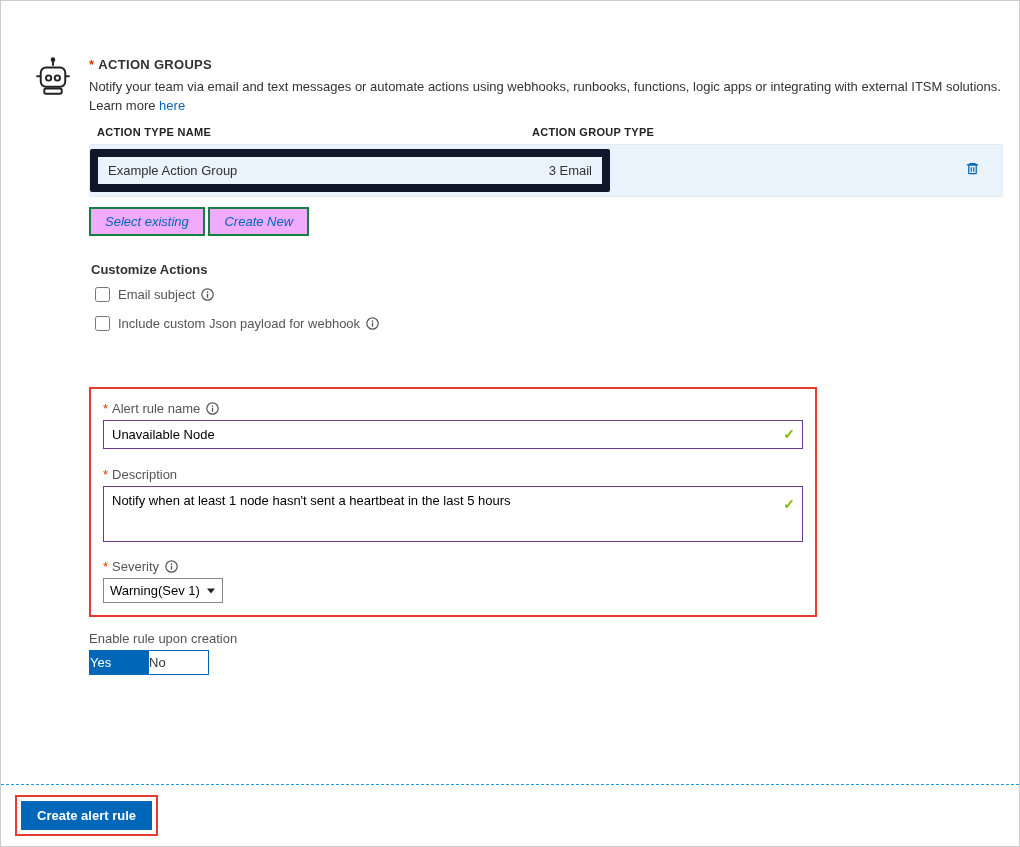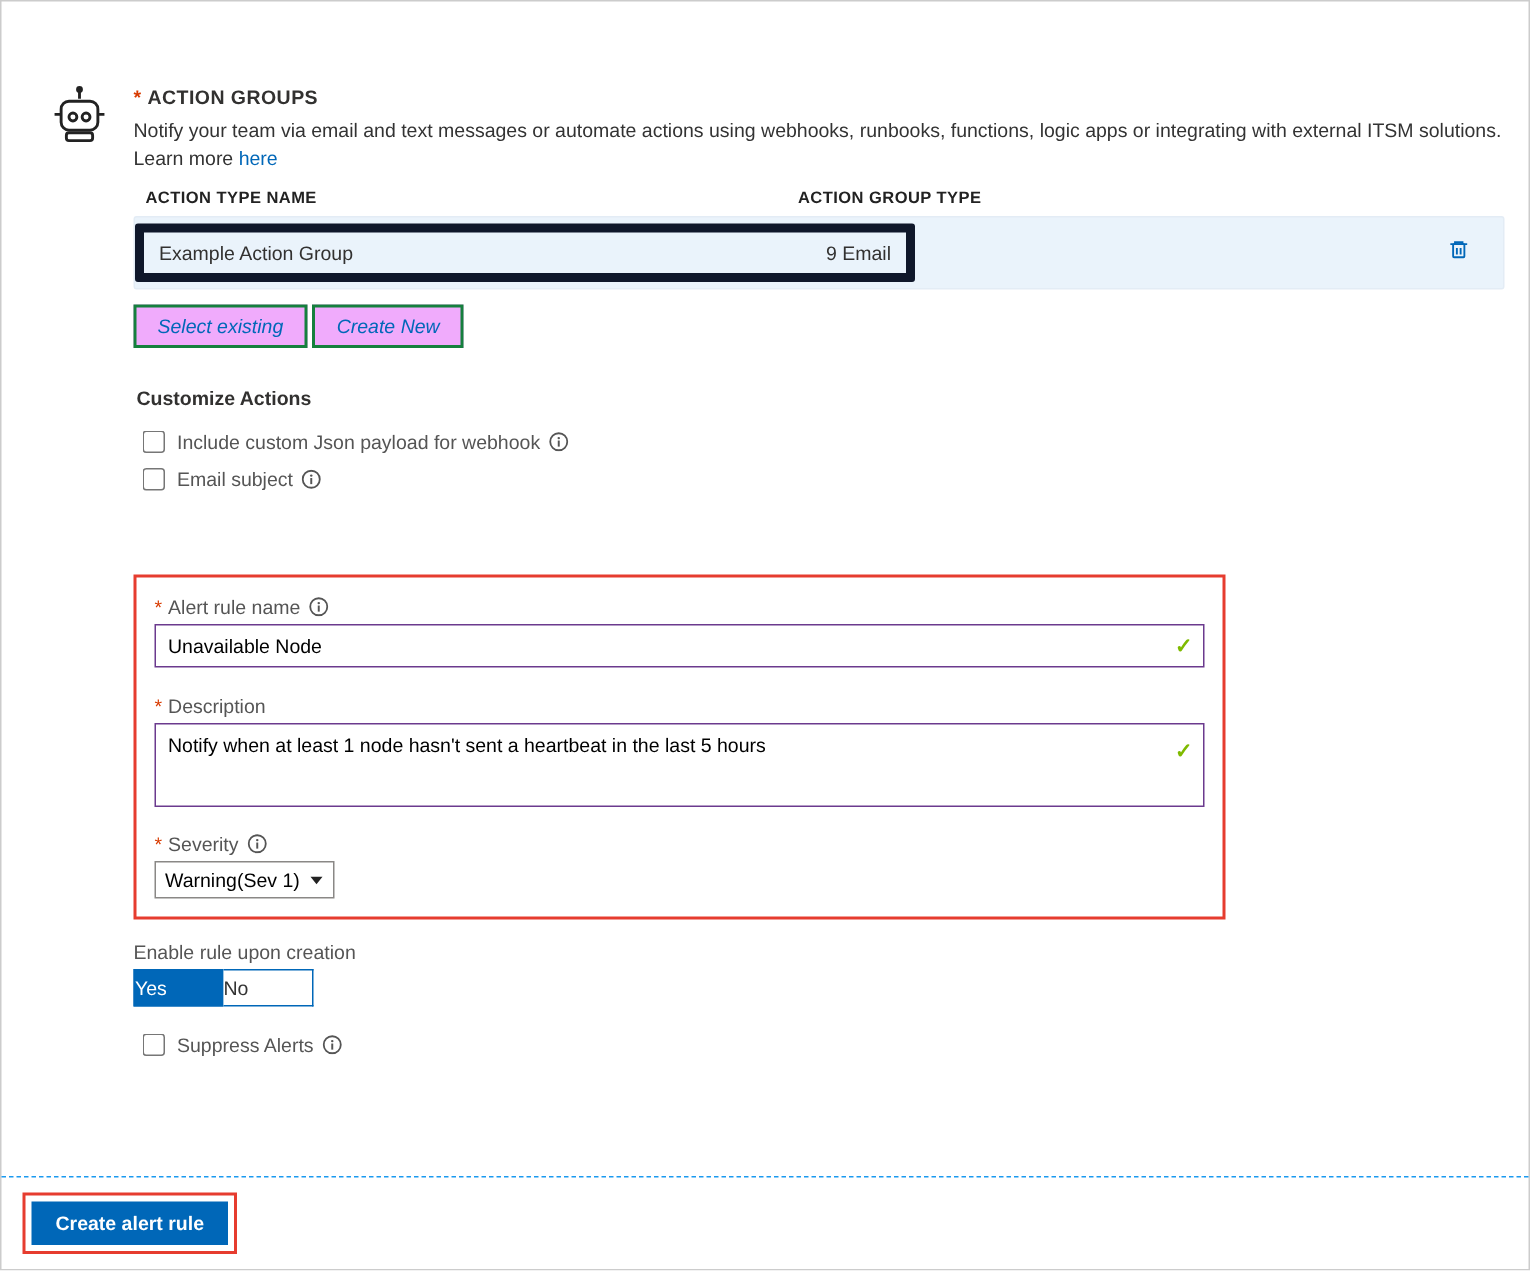--- a/index.html
+++ b/index.html
@@ -14,21 +14,21 @@
   .robot-svg { width:42px; height:42px; }
   .content-col { flex:1; padding-right:8px; position:relative; }
   .section-title { font-size:13px; font-weight:700; letter-spacing:.3px; }
   .req-star { color:#d83b01; margin-right:4px; }
   .desc { font-size:13px; color:#333; line-height:1.45; margin:6px 0 10px 0; max-width:920px; }
   .desc a { color:#0067b8; text-decoration:none; }
   .table-head { display:flex; font-size:11px; font-weight:700; color:#222; margin:4px 0 6px 8px; letter-spacing:.3px; }
   .col1 { flex:0 0 435px; }
   .col2 { flex:1; }
   .ag-row-wrap { display:flex; align-items:center; background:#eaf3fb; border:1px solid #e3ecf5; border-radius:2px; padding:4px 6px 4px 0; }
-  .ag-cell { flex:0 0 520px; border:6px solid #0f172a; background:#eaf3fb; border-radius:2px; padding:6px 10px; display:flex; justify-content:space-between; font-size:13px; }
+  .ag-cell { flex:0 0 520px; border:8px solid #0f172a; background:#eaf3fb; border-radius:2px; padding:6px 10px; display:flex; justify-content:space-between; font-size:13px; }
   .trash { margin-left:auto; margin-right:16px; color:#0067b8; cursor:pointer; }
   .btn-outline { display:inline-block; border:2px solid #15803d; color:#0067b8; background:#f0abfc; font-size:13px; padding:5px 14px; cursor:pointer;font-style:italic; }
   .btn-row { margin-top:10px; }
   .btn-row .btn-outline + .btn-outline { }
   .subhead { font-size:13px; font-weight:700; margin-top:26px; margin-left:2px; }
   .checkbox-row { margin-top:10px; margin-left:6px; display:flex; align-items:center; color:#555; font-size:13px; }
   .checkbox-row input { width:15px; height:15px; margin:0 8px 0 0; cursor:pointer; accent-color:#0067b8; }
   .info-icon { width:13px; height:13px; margin-left:6px; fill:#555; }
   .alert-details { margin-top:56px; }
   .alert-details .section-title { margin-left:2px; }
@@ -82,50 +82,50 @@
         <p class="desc">
           <span>Notify your team via email and text messages or automate actions using webhooks, runbooks, functions, logic apps or integrating with external ITSM solutions. Learn more </span><a href="#">here</a>
         </p>
         <div class="table-head">
           <div class="col1">ACTION TYPE NAME</div>
           <div class="col2">ACTION GROUP TYPE</div>
         </div>
         <div class="ag-row-wrap">
           <div class="ag-cell">
             <span>Example Action Group</span>
-            <span>9 Email</span>
+            <span>3 Email</span>
           </div>
           <span class="trash">
             <svg width="15" height="15" viewBox="0 0 24 24" fill="none" stroke="#0067b8" stroke-width="2">
               <path d="M3 6h18"></path>
                 <path d="M8 6V4h8v2"></path>
                 <rect x="6" y="6" width="12" height="14" rx="1"></rect>
               <line x1="10" y1="10" x2="10" y2="17"></line>
                 <line x1="14" y1="10" x2="14" y2="17"></line>
             </svg>
           </span>
         </div>
         <div class="btn-row">
           <button class="btn-outline">Select existing</button>
           <button class="btn-outline">Create New</button>
         </div>
 
         <div class="subhead">Customize Actions</div>
-        <label class="checkbox-row" style="margin-top:14px">
+        <label class="checkbox-row">
           <input type="checkbox" style="">
-          <span>Include custom Json payload for webhook</span>
+          <span>Email subject</span>
           <svg class="info-icon" viewBox="0 0 16 16">
               <circle cx="8" cy="8" r="7" fill="none" stroke="#555" stroke-width="1.5"></circle>
               <circle cx="8" cy="5" r="1" fill="#555"></circle>
               <rect x="7.2" y="7" width="1.6" height="5" fill="#555"></rect>
             </svg>
         </label>
-        <label class="checkbox-row">
+        <label class="checkbox-row" style="margin-top:14px">
           <input type="checkbox" style="">
-          <span>Email subject</span>
+          <span>Include custom Json payload for webhook</span>
           <svg class="info-icon" viewBox="0 0 16 16">
               <circle cx="8" cy="8" r="7" fill="none" stroke="#555" stroke-width="1.5"></circle>
               <circle cx="8" cy="5" r="1" fill="#555"></circle>
               <rect x="7.2" y="7" width="1.6" height="5" fill="#555"></rect>
             </svg>
         </label>
       </div>
 
       <div class="alert-details">
         <div class="red-box">
@@ -167,29 +167,20 @@
             </select>
           </div>
         </div>
 
         <div class="enable-label">Enable rule upon creation</div>
         <div class="toggle-group">
           <div class="toggle-btn active">Yes</div>
           <div class="toggle-btn inactive">No</div>
         </div>
 
-        <label class="checkbox-row" style="margin-top:18px">
-          <input type="checkbox" style="">
-          <span>Suppress Alerts</span>
-          <svg class="info-icon" viewBox="0 0 16 16">
-              <circle cx="8" cy="8" r="7" fill="none" stroke="#555" stroke-width="1.5"></circle>
-              <circle cx="8" cy="5" r="1" fill="#555"></circle>
-              <rect x="7.2" y="7" width="1.6" height="5" fill="#555"></rect>
-            </svg>
-        </label>
       </div>
     </div>
   </div>
 
   <div class="footer">
     <span class="create-btn-frame">
       <button class="create-btn">Create alert rule</button>
     </span>
   </div>
 </div>

